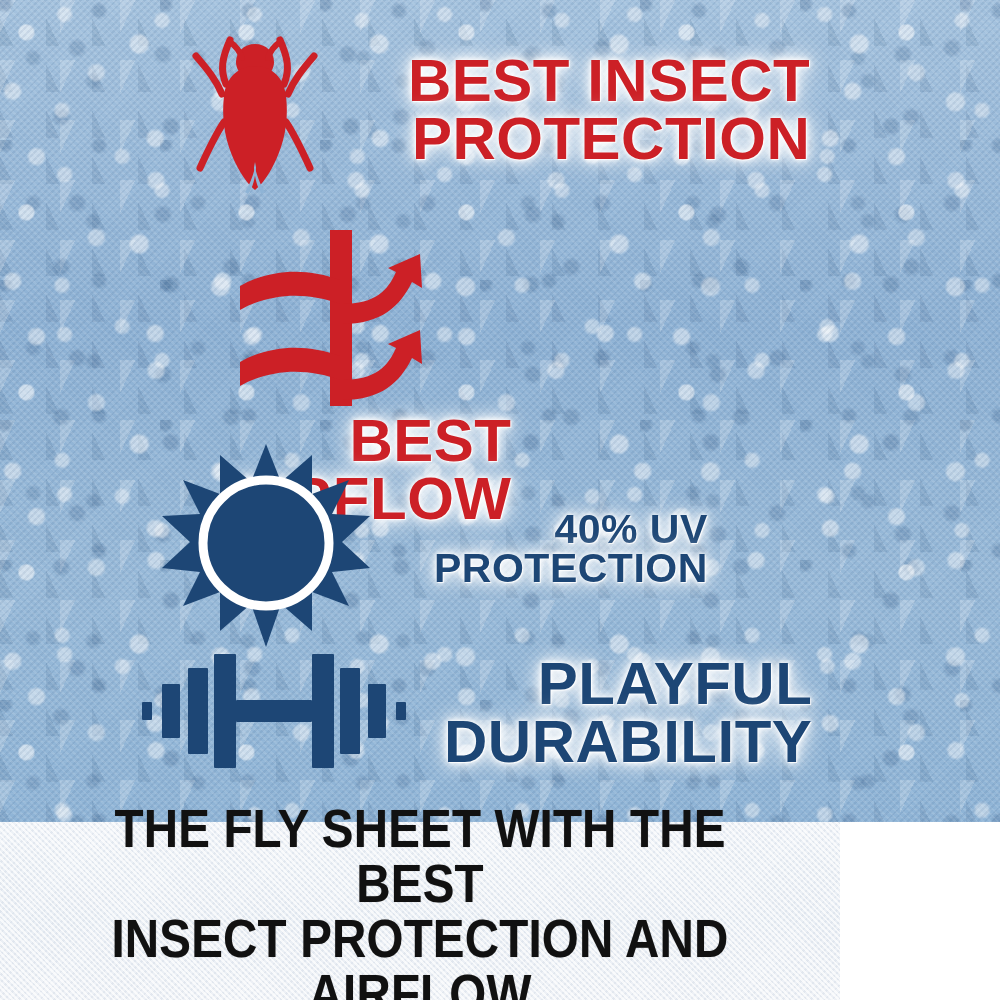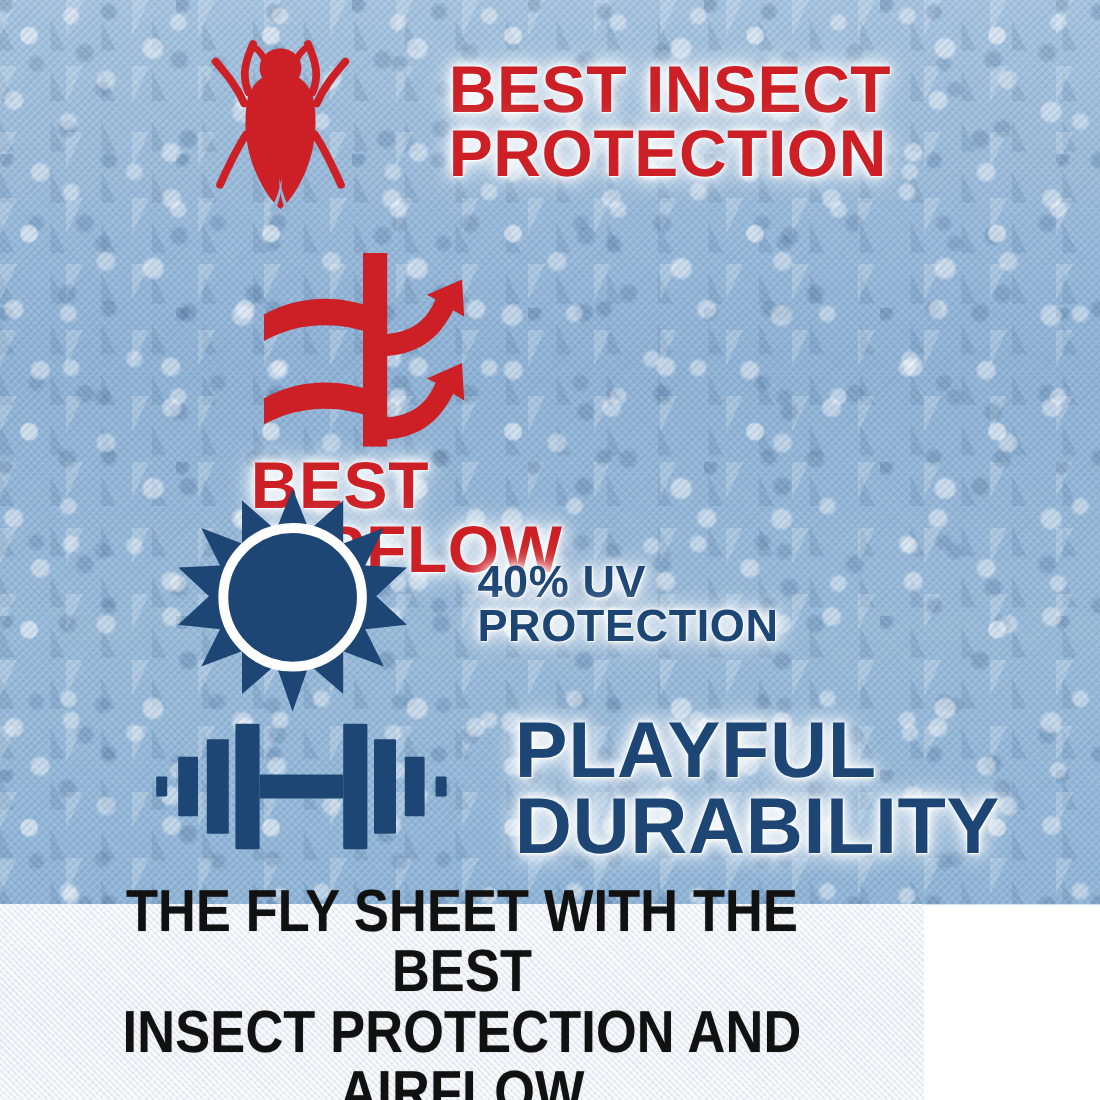--- a/index.html
+++ b/index.html
@@ -53,21 +53,21 @@
     position:absolute;left:0;top:0;width:1000px;height:822px;
     background-image:
       repeating-linear-gradient(45deg, rgba(255,255,255,.10) 0 2px, rgba(0,0,0,0) 2px 5px),
       repeating-linear-gradient(-45deg, rgba(26,62,105,.09) 0 2px, rgba(0,0,0,0) 2px 5px),
       repeating-linear-gradient(0deg, rgba(255,255,255,.06) 0 1px, rgba(0,0,0,0) 1px 4px);
     opacity:.9;pointer-events:none;
   }
 
   
   .rows{position:absolute;left:0;top:0;width:1000px;height:822px;}
-  .row{position:absolute;display:flex;align-items:center;}
+  .row{position:absolute;display:flex;align-items:center;text-align:right;}
   .icon-cell{position:relative;flex:0 0 auto;}
   .label{
     font-weight:700;letter-spacing:.5px;line-height:.96;
     white-space:pre-line;
   }
   .label.red{
     color:#cc2026;
     text-shadow:
       0 0 10px #ffffff, 0 0 18px #ffffff, 0 0 26px rgba(255,255,255,.95),
       0 0 4px #ffffff, 1px 1px 0 rgba(255,255,255,.8);
@@ -79,21 +79,21 @@
       0 0 4px #ffffff, 1px 1px 0 rgba(255,255,255,.8);
   }
 
   #row-insect{left:160px;top:18px;}
   #row-insect .label{font-size:60px;margin-left:58px;}
   #row-air{left:160px;top:228px;flex-direction:column;}
   #row-air .label{font-size:60px;margin-left:68px;}
   #row-uv{left:160px;top:442px;}
   #row-uv .label{font-size:41px;margin-left:62px;}
   #row-dur{left:140px;top:648px;}
-  #row-dur .label{font-size:72px;margin-left:60px;}
+  #row-dur .label{font-size:60px;margin-left:36px;}
 
   
   .caption-band{
     position:absolute;left:0;top:822px;width:840px;height:178px;
     background-color:#eef1f6;
     background-image:
       repeating-linear-gradient(45deg, rgba(255,255,255,.7) 0 2px, rgba(0,0,0,0) 2px 4px),
       repeating-linear-gradient(-45deg, rgba(205,214,226,.35) 0 2px, rgba(0,0,0,0) 2px 5px),
       linear-gradient(180deg,#eef2f7 0%,#e9eef4 55%,#eef1f6 100%);
     display:flex;align-items:center;justify-content:center;

